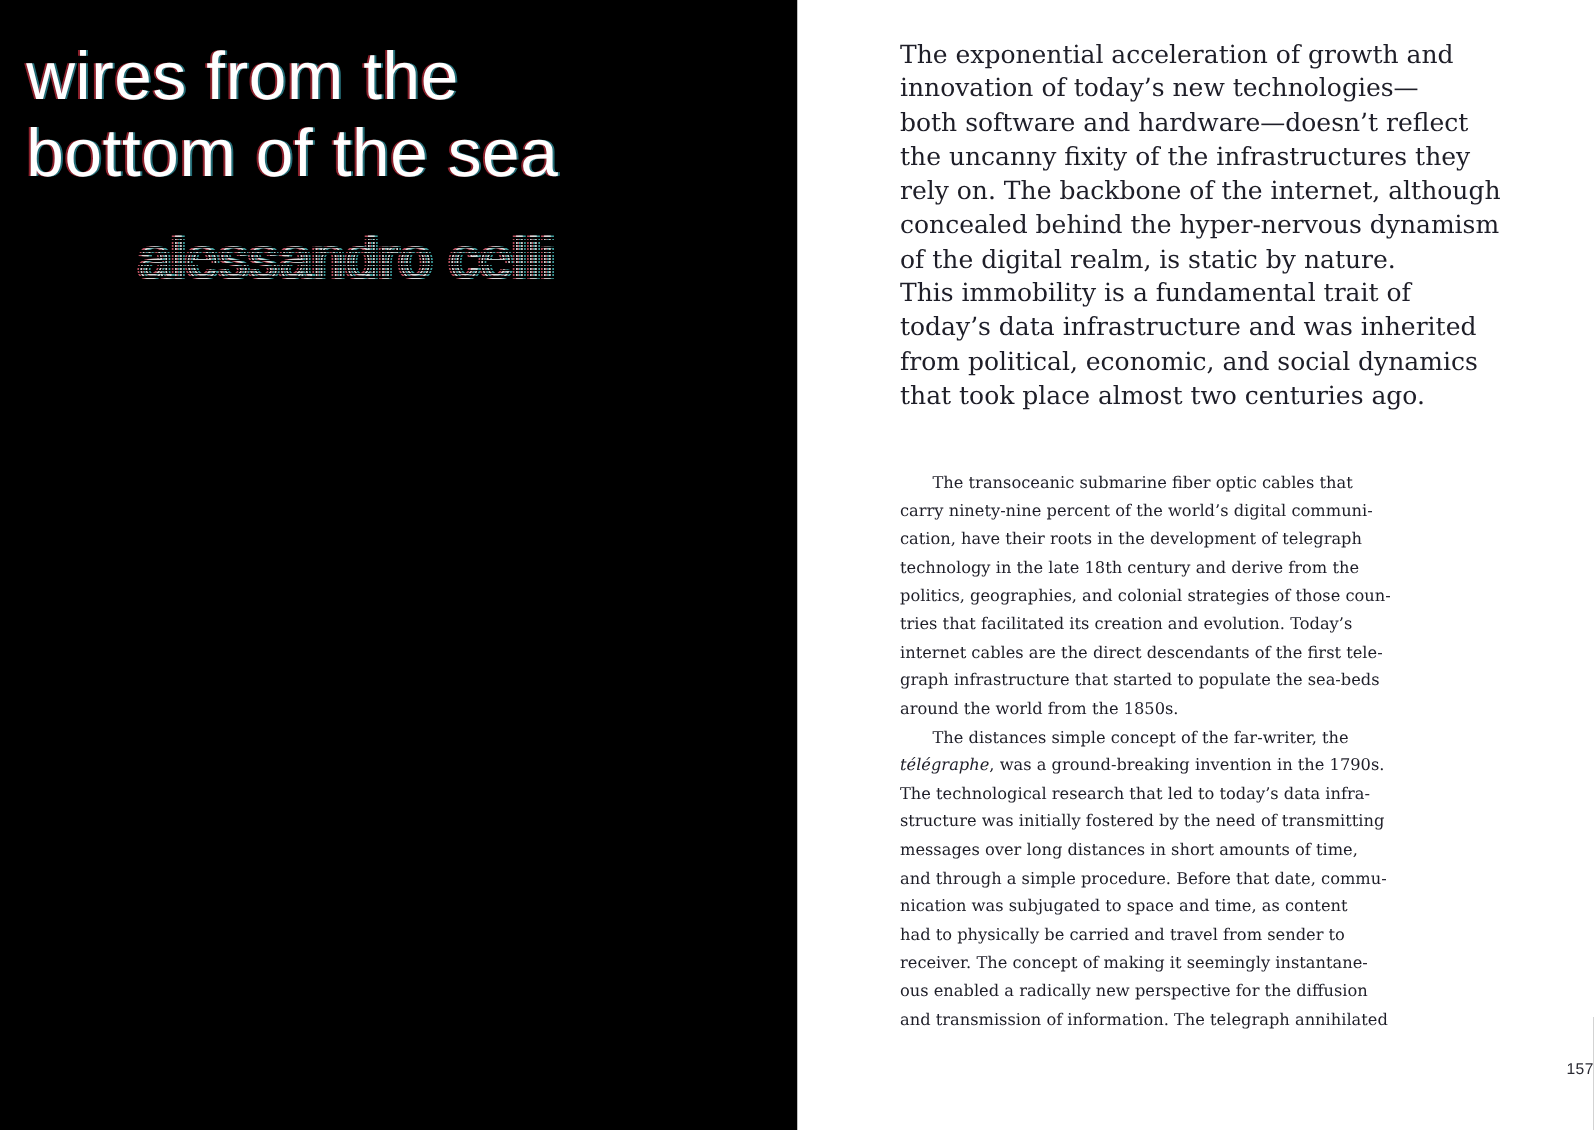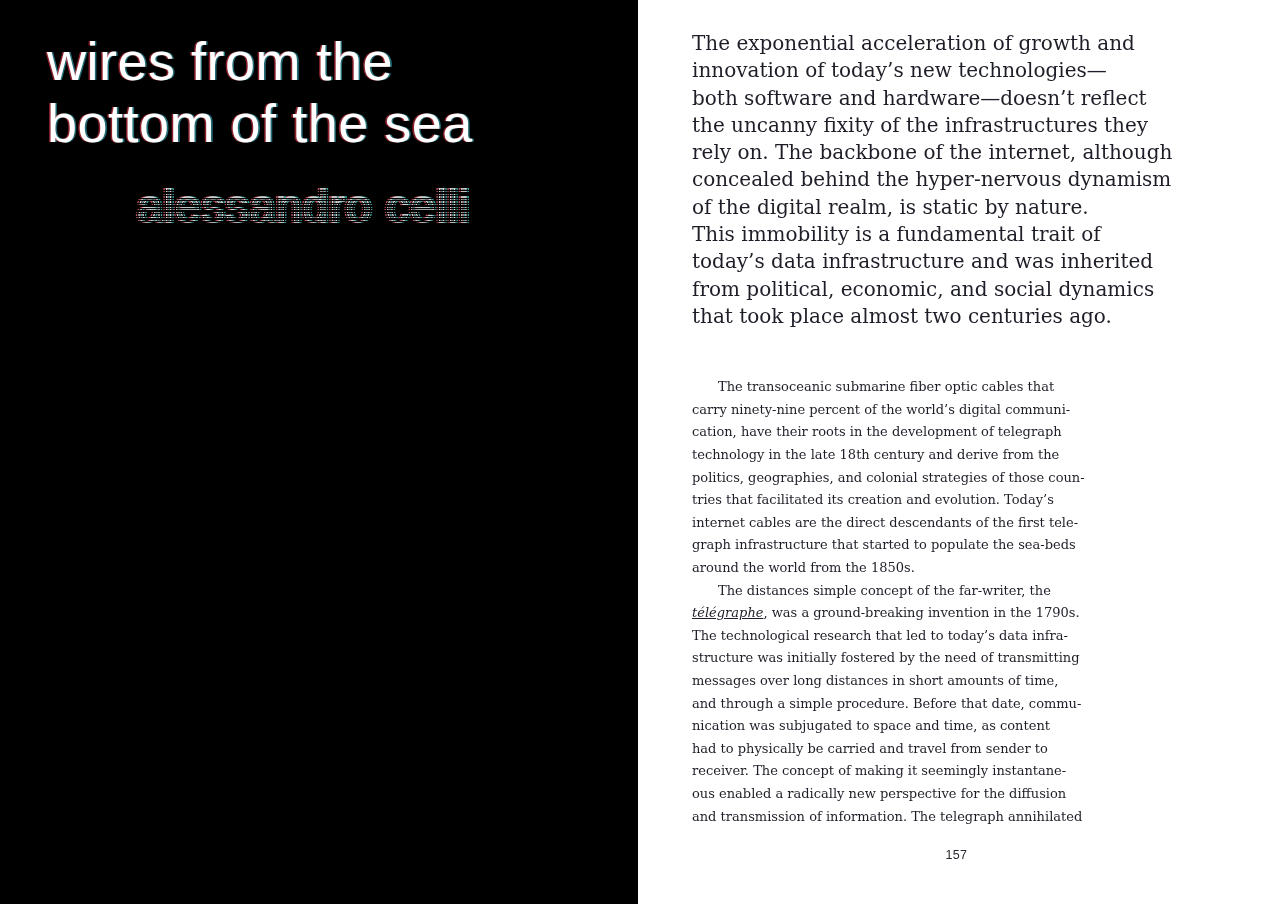--- a/index.html
+++ b/index.html
@@ -13,21 +13,21 @@
   }
 
   
   .left-page {
     position: absolute;
     left: 0; top: 0;
     width: 638px;
     height: 904px;
     background: #000000;
     box-sizing: border-box;
-    padding: 30px 0 0 47px;
+    padding: 30px 0 0 21px;
   }
   .chapter-title {
     margin: 0;
     font-family: "Liberation Sans", sans-serif;
     font-weight: 400;
     font-size: 54px;
     line-height: 62px;
     letter-spacing: 0.5px;
     color: #ffffff;
     white-space: pre-line;
@@ -58,42 +58,42 @@
   }
 
   
   .right-page {
     position: absolute;
     left: 638px; top: 0;
     width: 637px;
     height: 904px;
     background: #ffffff;
     box-sizing: border-box;
-    padding: 30px 40px 0 54px;
+    padding: 30px 40px 0 82px;
     font-family: "DejaVu Serif", serif;
     color: #1e1e28;
   }
   .intro-paragraph {
     font-size: 20px;
     line-height: 27.3px;
     white-space: pre-line;
     margin: 0 0 46px 0;
   }
   .body-text { font-size: 13px; line-height: 22.6px; }
   .body-para {
     margin: 0;
     white-space: pre-line;
     text-indent: 26px;
   }
-  .body-para em { font-style: italic; text-decoration: underline; }
+  .body-para em { font-style: italic; }
   .page-number {
     position: absolute;
     left: 0; right: 0;
     top: 848px;
-    text-align: center;
+    text-align: right;
     font-family: "Liberation Sans", sans-serif;
     font-size: 12.5px;
     color: #2a2a33;
     letter-spacing: 0.3px;
   }
 </style>
 </head>
 <body>
 
 <div class="spread">

